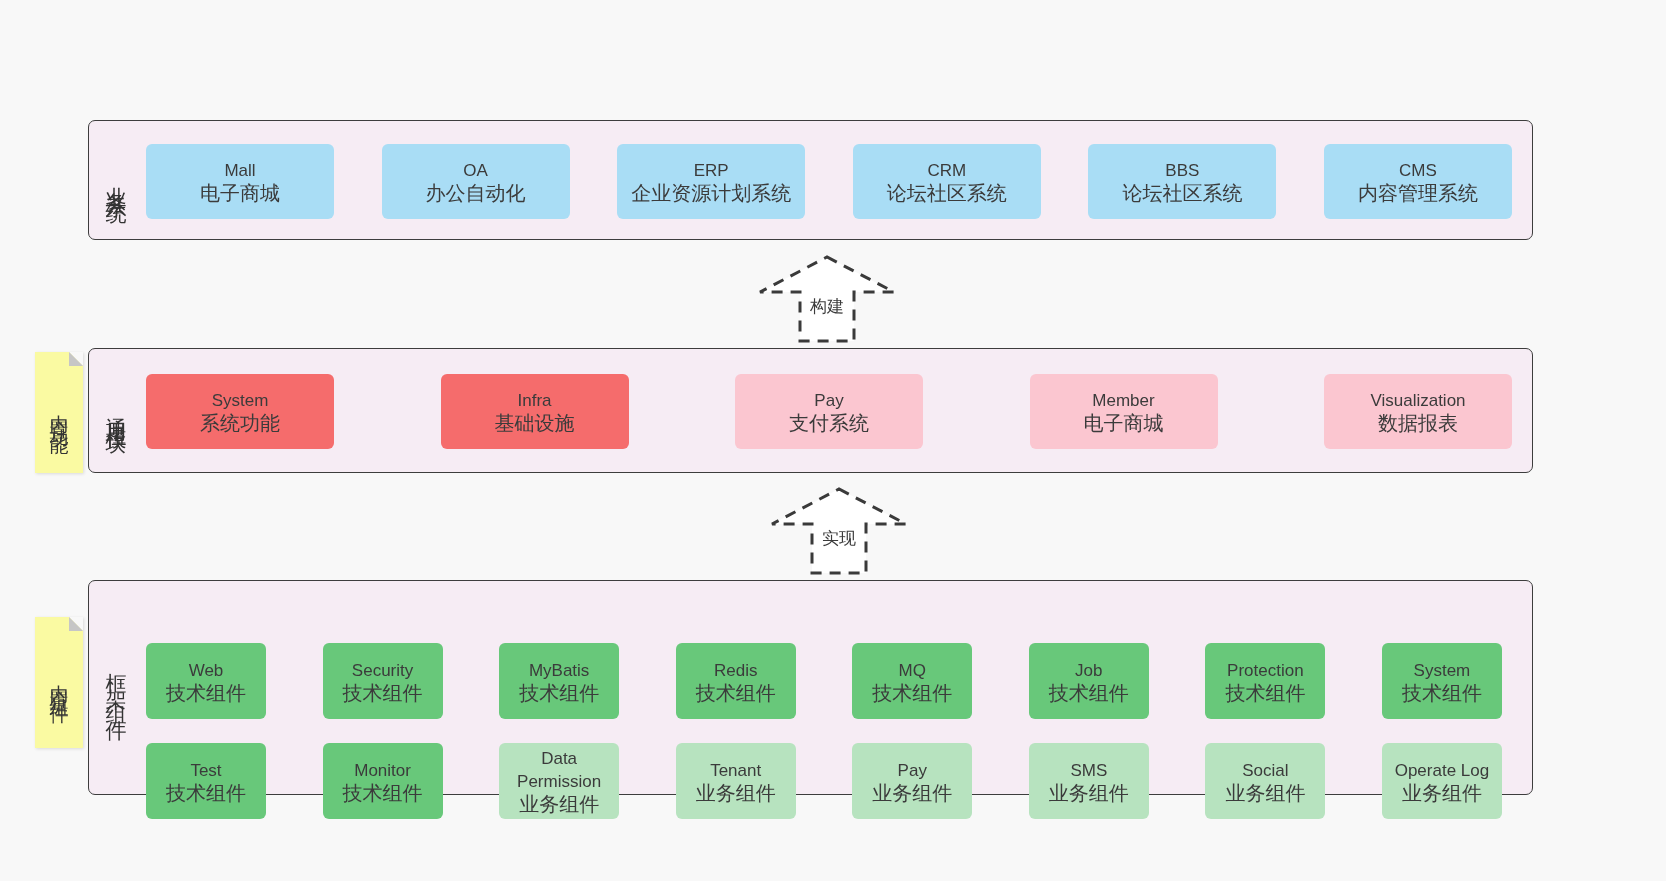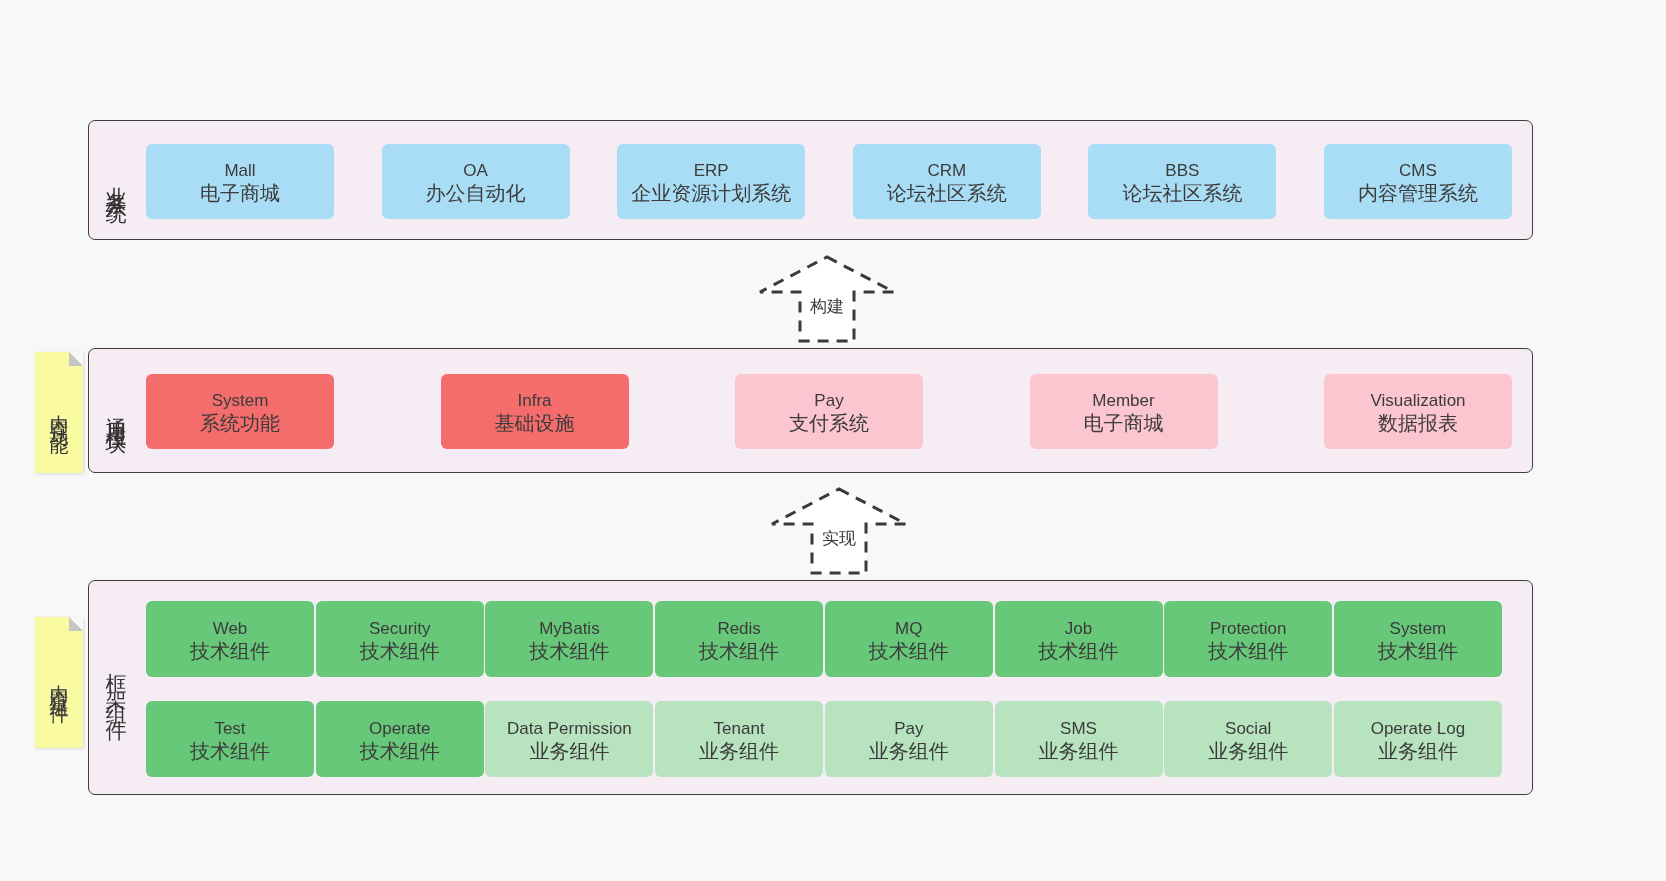--- a/index.html
+++ b/index.html
@@ -27,21 +27,21 @@
   #row-modules  { left:57px; right:20px; top:25px;gap:36px; }
   #row-comp-1   { left:57px; right:30px; top:20px; }
   #row-comp-2   { left:57px; right:30px; top:120px; }
 
   .box {
     box-sizing:border-box; border-radius:6px; padding:0 10px;
     display:flex; flex-direction:column; justify-content:center; align-items:center;
     text-align:center; color:#3b3b3b;
   }
   .w-lg { width:188px; height:75px; }
-  .w-sm { width:168px; height:76px; }
+  .w-sm { width:120px; height:76px;margin-top:42px; }
   .box-title { font-size:17px; line-height:23px; }
   .box-sub   { font-size:20px; line-height:22px; }
 
   .blue        { background:var(--blue,#a9ddf5); }
   .red         { background:var(--red,#f56c6c); }
   .pink        { background:var(--pink,#fbc6d0); }
   .green       { background:var(--green,#68c87a); }
   .light-green { background:var(--light-green,#b7e3bf); }
 
   .sticky {
@@ -191,21 +191,21 @@
         <div class="box-sub">技术组件</div>
       </div>
     </div>
 
     <div class="row" id="row-comp-2">
       <div class="box green w-sm">
         <div class="box-title">Test</div>
         <div class="box-sub">技术组件</div>
       </div>
       <div class="box green w-sm">
-        <div class="box-title">Operate</div>
+        <div class="box-title">Monitor</div>
         <div class="box-sub">技术组件</div>
       </div>
       <div class="box light-green w-sm">
         <div class="box-title">Data Permission</div>
         <div class="box-sub">业务组件</div>
       </div>
       <div class="box light-green w-sm">
         <div class="box-title">Tenant</div>
         <div class="box-sub">业务组件</div>
       </div>

